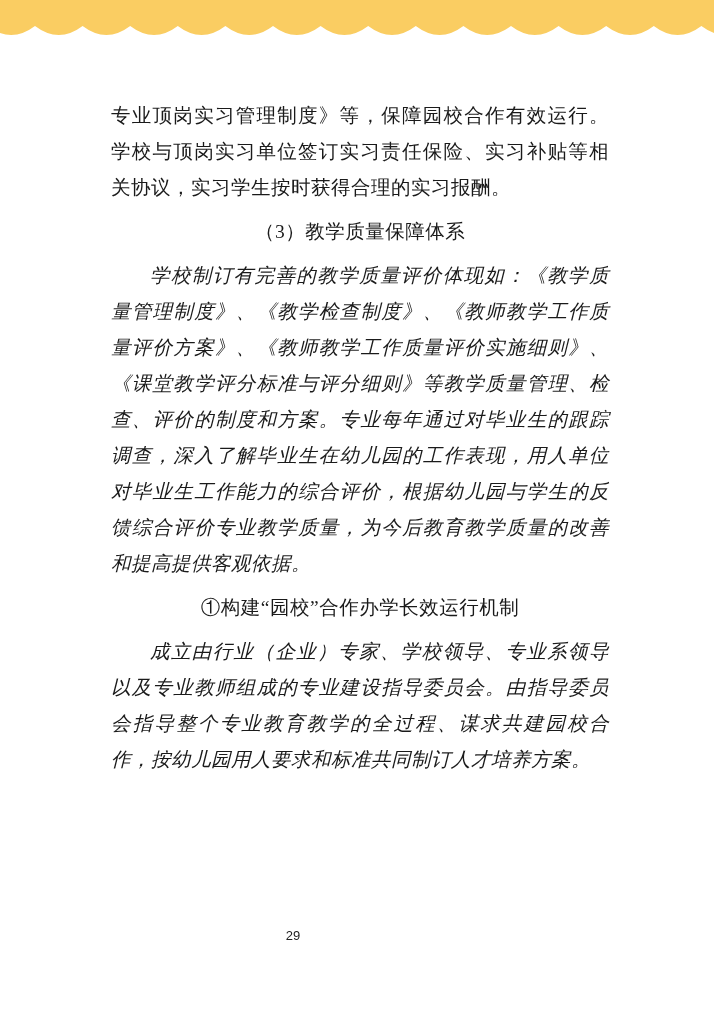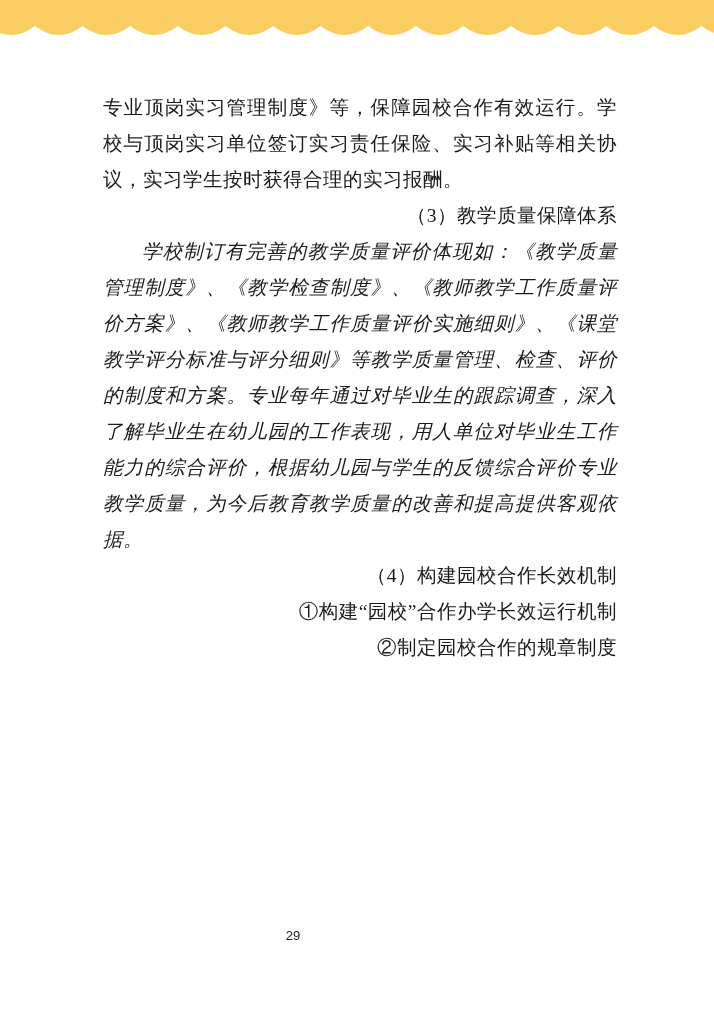--- a/index.html
+++ b/index.html
@@ -30,29 +30,29 @@
     width: 714px;
     box-sizing: border-box;
     padding: 46px 97px 0 103px;
   }
   .para {
     font-size: 19.5px;
     line-height: 36px;
     text-align: justify;
     text-justify: inter-ideograph;
     letter-spacing: 0.5px;
-    margin: 0;
+    margin: 8px;
     color: #1a1a1a;
   }
   .para.indent {
     text-indent: 2em;
     font-style: italic;
   }
   .para.heading {
-    text-align: right;
+    text-align: center;
   }
   .page-footer {
     position: absolute;
     top: 926px;
     left: 0;
     width: 586px;
     text-align: center;
   }
   .page-number {
     font-family: "Liberation Sans", "DejaVu Sans", sans-serif;
@@ -81,20 +81,19 @@
            Q630,44 653.8,26
            Q677.6,44 701.4,26
            Q725.2,44 749,26
            L749,0 Z" fill="#FACD62"></path>
 </svg>
 
 <div class="page-content">
   <p class="para">专业顶岗实习管理制度》等，保障园校合作有效运行。学校与顶岗实习单位签订实习责任保险、实习补贴等相关协议，实习学生按时获得合理的实习报酬。</p>
   <p class="para heading">（3）教学质量保障体系</p>
   <p class="para indent">学校制订有完善的教学质量评价体现如：《教学质量管理制度》、《教学检查制度》、《教师教学工作质量评价方案》、《教师教学工作质量评价实施细则》、《课堂教学评分标准与评分细则》等教学质量管理、检查、评价的制度和方案。专业每年通过对毕业生的跟踪调查，深入了解毕业生在幼儿园的工作表现，用人单位对毕业生工作能力的综合评价，根据幼儿园与学生的反馈综合评价专业教学质量，为今后教育教学质量的改善和提高提供客观依据。</p>
-  <p class="para heading">（4）构建园校合作长效机制</p>
   <p class="para heading">①构建“园校”合作办学长效运行机制</p>
-  <p class="para heading">②制定园校合作的规章制度</p>
+  <p class="para indent">成立由行业（企业）专家、学校领导、专业系领导以及专业教师组成的专业建设指导委员会。由指导委员会指导整个专业教育教学的全过程、谋求共建园校合作，按幼儿园用人要求和标准共同制订人才培养方案。</p>
 </div>
 
 <div class="page-footer">
   <span class="page-number">29</span>
 </div>
 
 </body></html>

